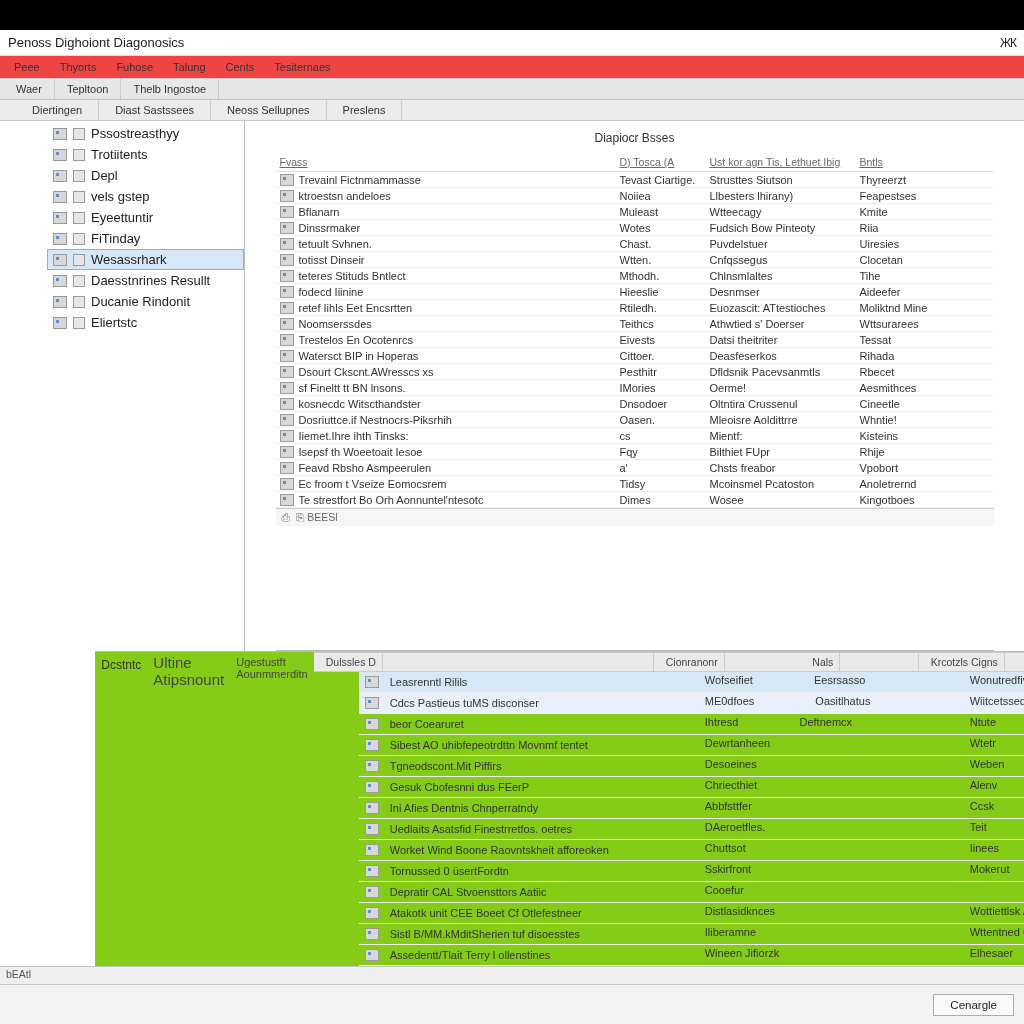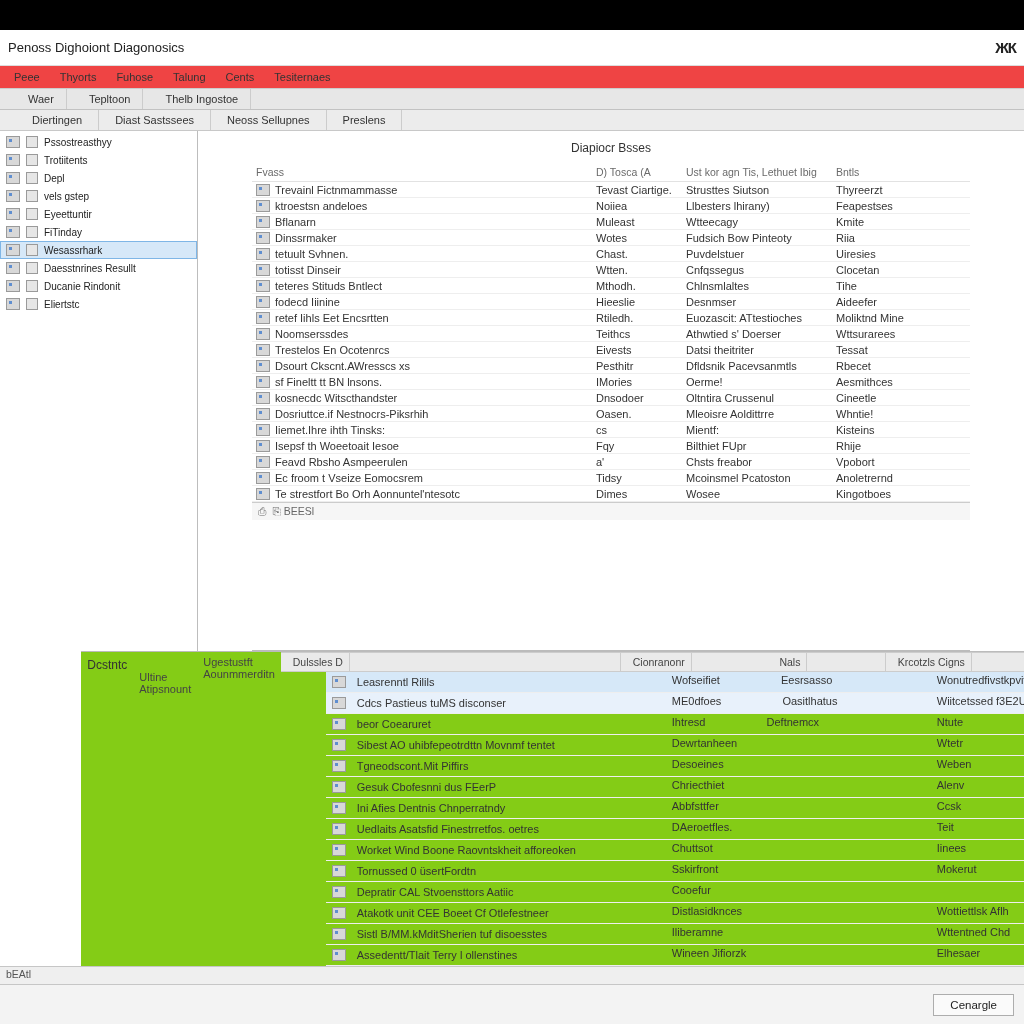--- a/index.html
+++ b/index.html
@@ -1,53 +1,53 @@
 <!DOCTYPE html>
 <html><head>
 <meta charset="utf-8">
 <style>
   * { box-sizing: border-box; font-family: "Segoe UI", Tahoma, sans-serif; }
   html, body { margin:0; padding:0; width:1024px; height:1024px; overflow:hidden; background:#fff; }
 
   .titlebar { background:#000; height:30px; }
-  .header { background:#fff; height:36px; padding:4px 8px; font-size:13px; color:#222; border-bottom:1px solid #ddd; display:flex; align-items:center; justify-content:space-between; }
-  .header .af { font-size:15px; font-weight:bold; letter-spacing:-1px; }
+  .header { background:#fff; height:26px; padding:4px 8px; font-size:13px; color:#222; border-bottom:1px solid #ddd; display:flex; align-items:center; justify-content:space-between; }
+  .header .af { font-size:12px; font-weight:normal; letter-spacing:-1px; }
 
   .menubar { background:#ef4444; border-bottom:1px solid #ccc; padding:2px 4px; display:flex; font-size:11px; color:#333; }
   .menubar span { padding:3px 10px; cursor:default; }
 
-  .toolbar { background:#e7e7e7; border-bottom:1px solid #c2c2c2; padding:0 16px; display:flex; font-size:11px; color:#333;gap:10px; }
+  .toolbar { background:#e7e7e7; border-bottom:1px solid #c2c2c2; padding:0 4px; display:flex; font-size:11px; color:#333; }
   .toolbar span { padding:4px 12px; border-right:1px solid #ccc; cursor:default; }
 
   .subtoolbar { background:#ececec; border-bottom:1px solid #c8c8c8; padding:0 16px; display:flex; font-size:11px; color:#333; }
   .subtoolbar span { padding:4px 16px; border-right:1px solid #ccc; cursor:default; }
   
 
   .container { display:flex; flex-direction:column; height:calc(1024px - 30px); }
   .mainrow { display:flex; flex:1; min-height:0; }
 
-  .sidebar { width:198px; border-right:1px solid #bdbdbd; background:#fff; font-size:10px; color:#222; padding-top:2px; }
+  .sidebar { width:198px; border-right:1px solid #bdbdbd; background:#fff; font-size:13px; color:#222; padding-top:2px;margin-left:47px; }
   .sidebar .item { display:flex; align-items:center; padding:3px 6px; gap:6px; cursor:default; white-space:nowrap; }
   .sidebar .item.selected { background:#d6e8f8; border:1px solid #7fb6e6; padding:2px 5px; }
   .ticon { display:inline-block; width:14px; height:12px; background:#d8d8d8; border:1px solid #9a9a9a; position:relative; }
   .ticon::before { content:""; position:absolute; left:2px; top:2px; width:3px; height:3px; background:#5f8ed0; }
   .ticon2 { display:inline-block; width:12px; height:12px; background:#e6e6e6; border:1px solid #9a9a9a; }
 
   .content { flex:1; display:flex; flex-direction:column; min-width:0;align-items:center; }
   .section-title { font-size:12px; color:#333; padding:10px 6px 8px 6px; }
 
   .grid { flex:1; overflow:hidden; border-bottom:1px solid #bbb; font-size:11px; color:#333; }
-  .ghead { display:grid; grid-template-columns: 340px 90px 150px 130px; padding:3px 4px; color:#6a6a6a; font-size:10.5px; border-bottom:1px solid #e2e2e2; }
+  .ghead { display:grid; grid-template-columns: 340px 90px 150px 130px; padding:3px 4px; color:#6a6a6a; font-size:10.5px; border-bottom:1px solid #e2e2e2;text-decoration:underline; }
   .grow { display:grid; grid-template-columns: 340px 90px 150px 130px; padding:1.5px 4px; border-bottom:1px solid #eee; align-items:center; }
   .grow .c0 { display:flex; align-items:center; gap:5px; }
   .gfoot { display:flex; gap:6px; padding:2px 6px; color:#666; font-size:10.5px; border-top:1px solid #ccc; background:#f6f6f6; }
 
   .detailbar { border-top:1px solid #bbb; background:#84cc16; display:flex; flex-direction:row; }
   .detail-h { font-size:12px; color:#333; padding:6px 6px 2px 6px; }
-  .detail-sub { font-size:11px; color:#444; padding:2px 6px;margin-top:17px; }
+  .detail-sub { font-size:15px; color:#444; padding:2px 6px; }
   .detail-sub2 { font-size:11px; color:#444; padding:4px 6px 6px 6px; }
 
   .grid2 { font-size:11px; color:#333; }
   .g2head { display:grid; grid-template-columns: 340px 265px 210px; background:#eaeaea; border-top:1px solid #ccc; border-bottom:1px solid #ccc; font-size:10.5px; color:#444; }
   .g2head span { padding:3px 6px; border-right:1px solid #ccc; }
   .g2row { display:grid; grid-template-columns: 340px 265px 210px; border-bottom:1px solid #eee;margin-left:45px; }
   .g2row span { padding:2px 6px; overflow:hidden; text-overflow:ellipsis; white-space:nowrap; }
   .g2row .c0 { display:flex; align-items:center; gap:5px; }
   .g2row.sel { background:#d6e8f8; }
   .g2row.sel2 { background:#e8f1fb; }
@@ -251,20 +251,29 @@
                 <span class="ticon"></span>
                 <span>Trestelos En Ocotenrcs</span>
               </span>
               <span>Eivests</span>
               <span>Datsi theitriter</span>
               <span>Tessat</span>
             </div>
             <div class="grow">
               <span class="c0">
                 <span class="ticon"></span>
+                <span>Watersct BIP in Hoperas</span>
+              </span>
+              <span>Cittoer.</span>
+              <span>Deasfeserkos</span>
+              <span>Rihada</span>
+            </div>
+            <div class="grow">
+              <span class="c0">
+                <span class="ticon"></span>
                 <span>Dsourt Ckscnt.AWresscs xs</span>
               </span>
               <span>Pesthitr</span>
               <span>Dfldsnik Pacevsanmtls</span>
               <span>Rbecet</span>
             </div>
             <div class="grow">
               <span class="c0">
                 <span class="ticon"></span>
                 <span>sf Fineltt tt BN lnsons.</span>

